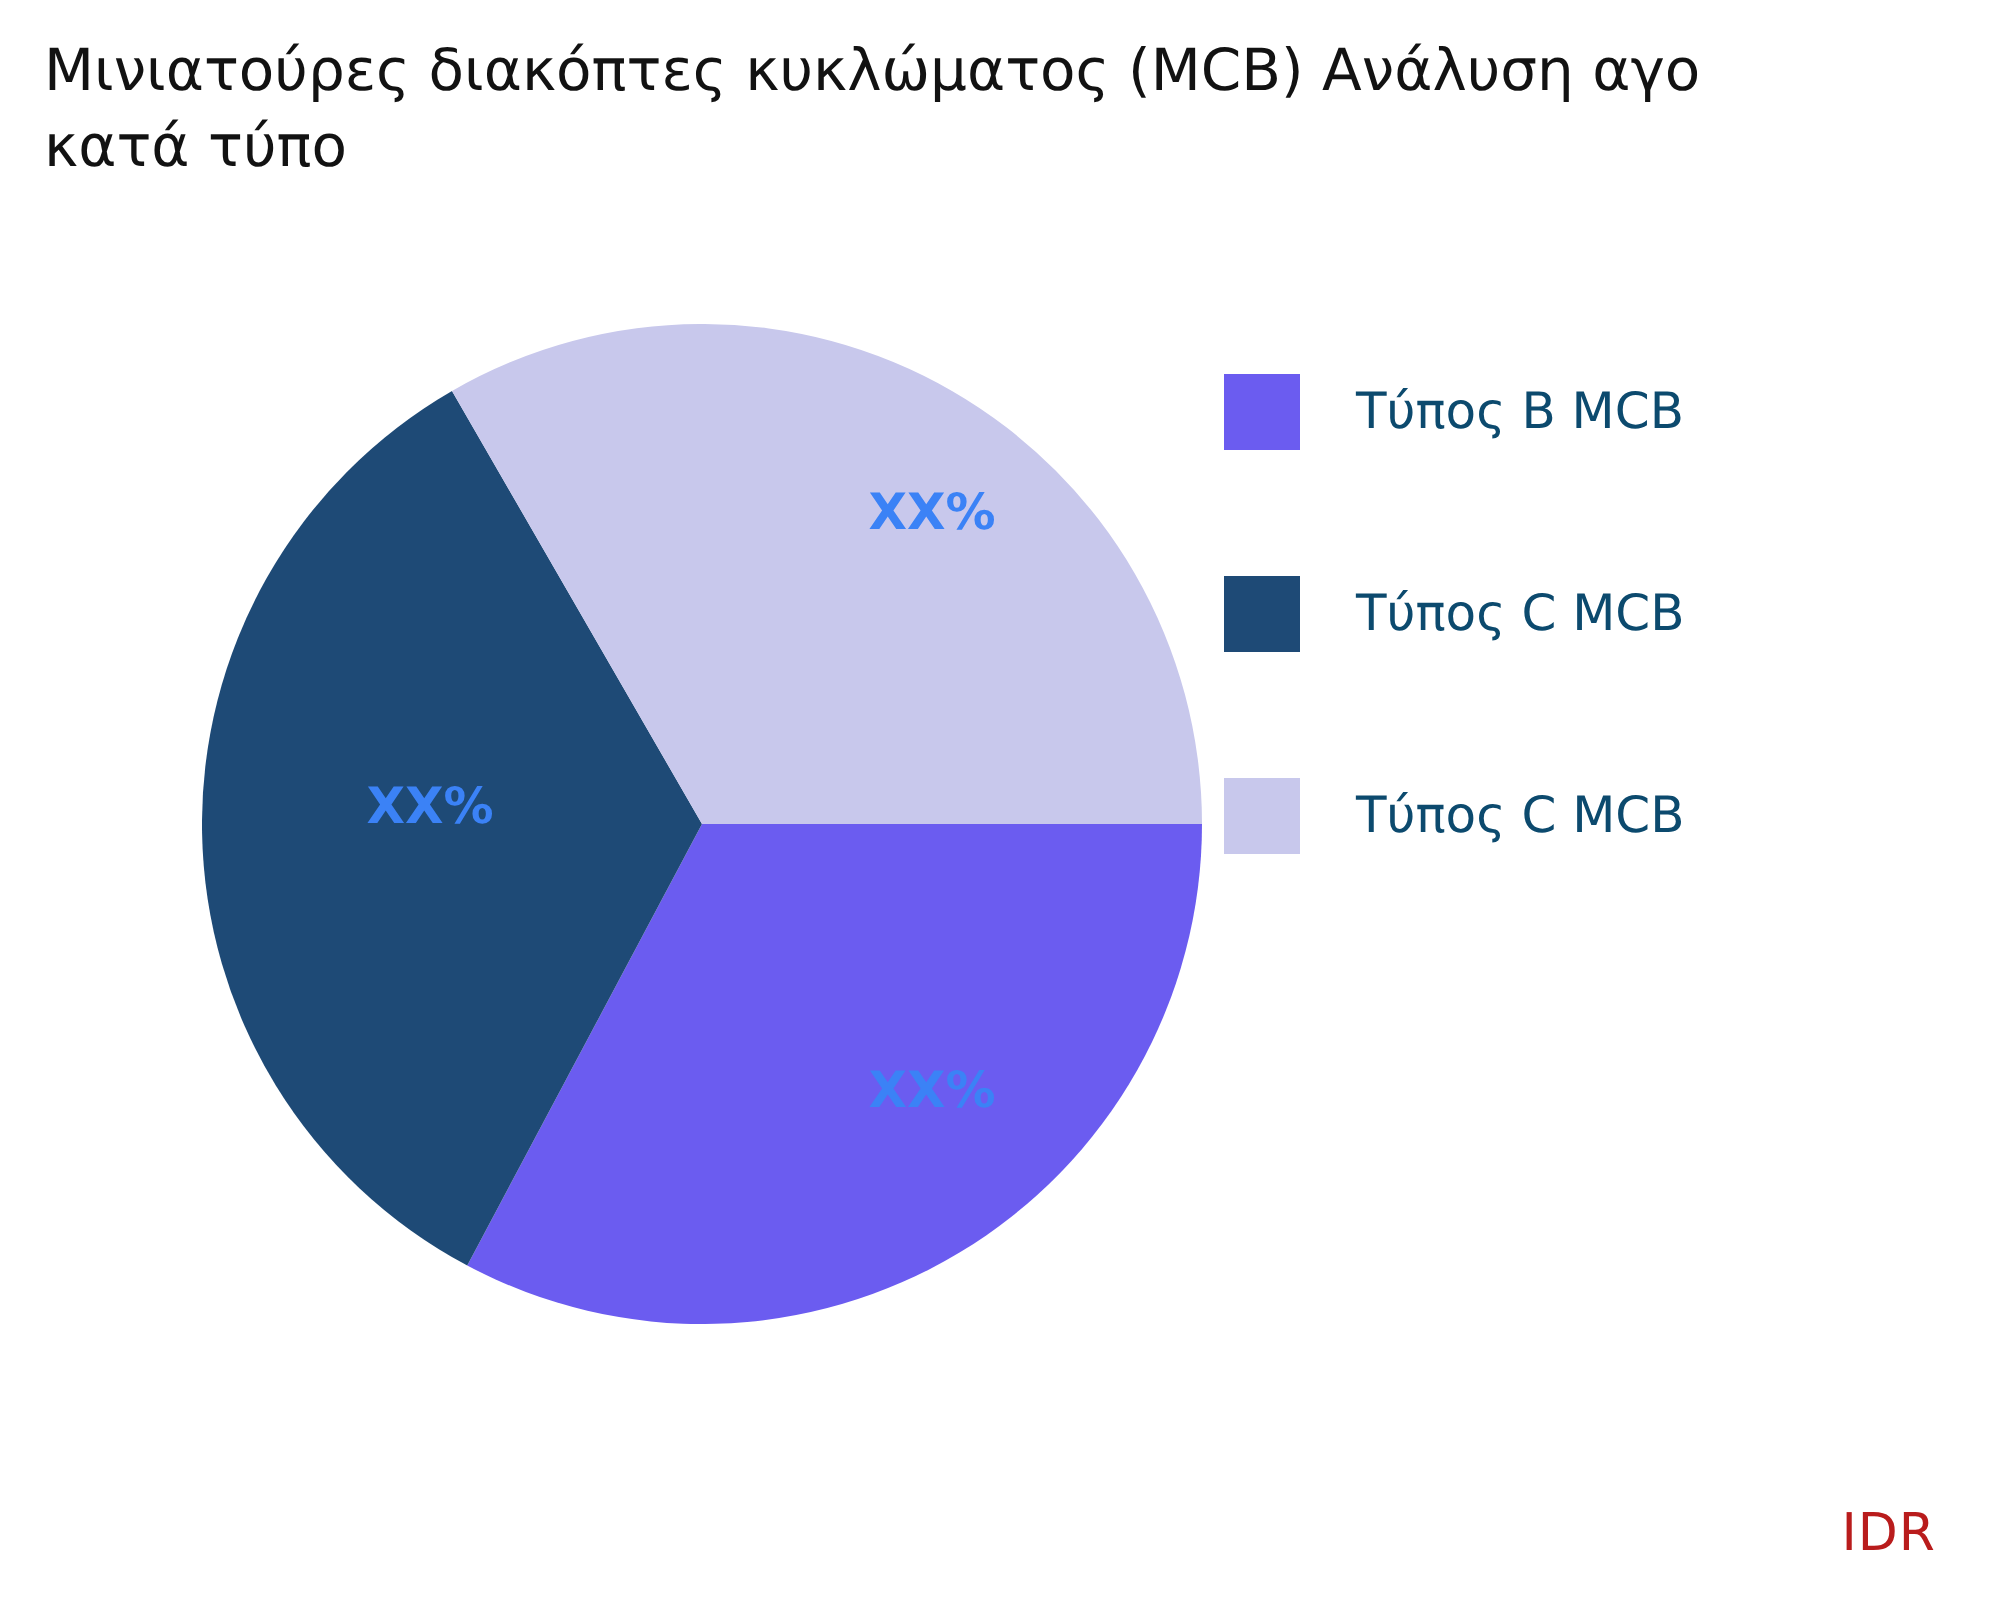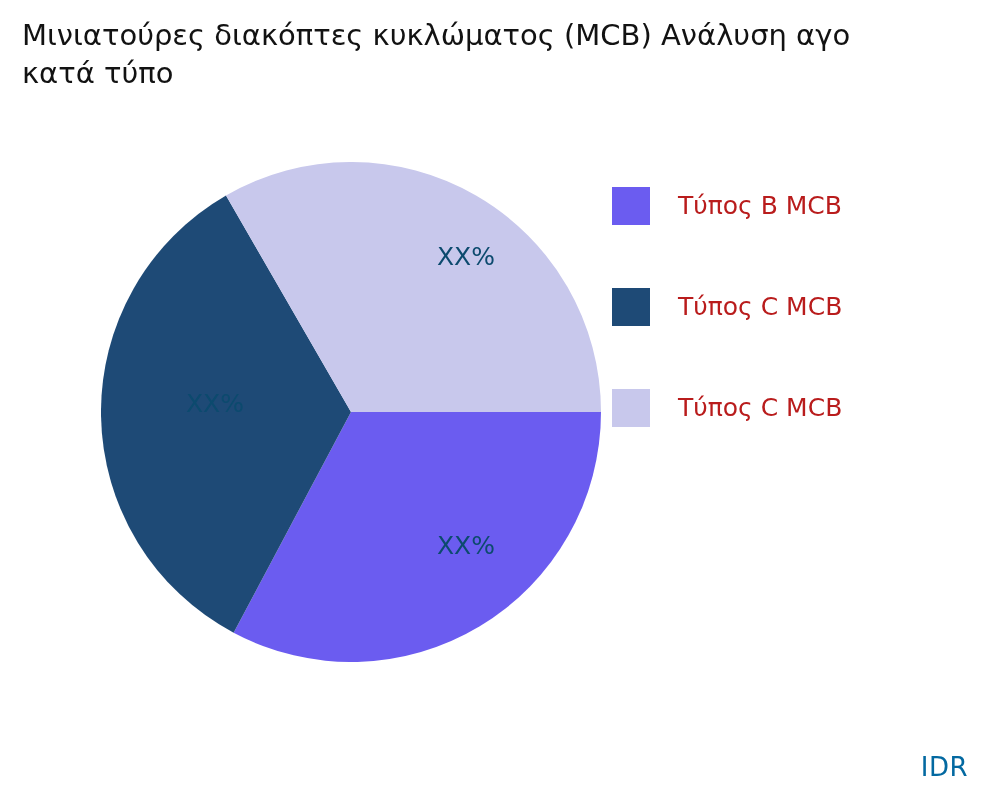--- a/index.html
+++ b/index.html
@@ -48,24 +48,25 @@
   }
   #pie-svg {
     display: block;
     width: 500px;
     height: 500px;
   }
 
   .slice-label {
     position: absolute;
     font-size: 25px;
-    color: #0c4a6e;
+    color: #3b82f6;
     white-space: nowrap;
     transform: translate(-50%, -50%);
     pointer-events: none;
+    font-weight: bold;
   }
 
   
   #legend {
     position: absolute;
     left: 612px;
     top: 155px;
     width: 380px;
   }
   .legend-row {
@@ -74,32 +75,32 @@
     height: 101px;
   }
   .legend-swatch {
     width: 38px;
     height: 38px;
     flex: 0 0 38px;
   }
   .legend-label {
     margin-left: 28px;
     font-size: 25px;
-    color: #b91c1c;
+    color: #0c4a6e;
     white-space: nowrap;
     line-height: 1;
   }
 
   
   #watermark {
     position: absolute;
     right: 24px;
     bottom: 18px;
     font-size: 26px;
-    color: #0369a1;
+    color: #b91c1c;
     letter-spacing: 0.5px;
   }
 </style>
 </head>
 <body>
 
 <div id="canvas">
 
   <div id="chart-title">Μινιατούρες διακόπτες κυκλώματος (MCB) Ανάλυση αγο
 κατά τύπο</div>

